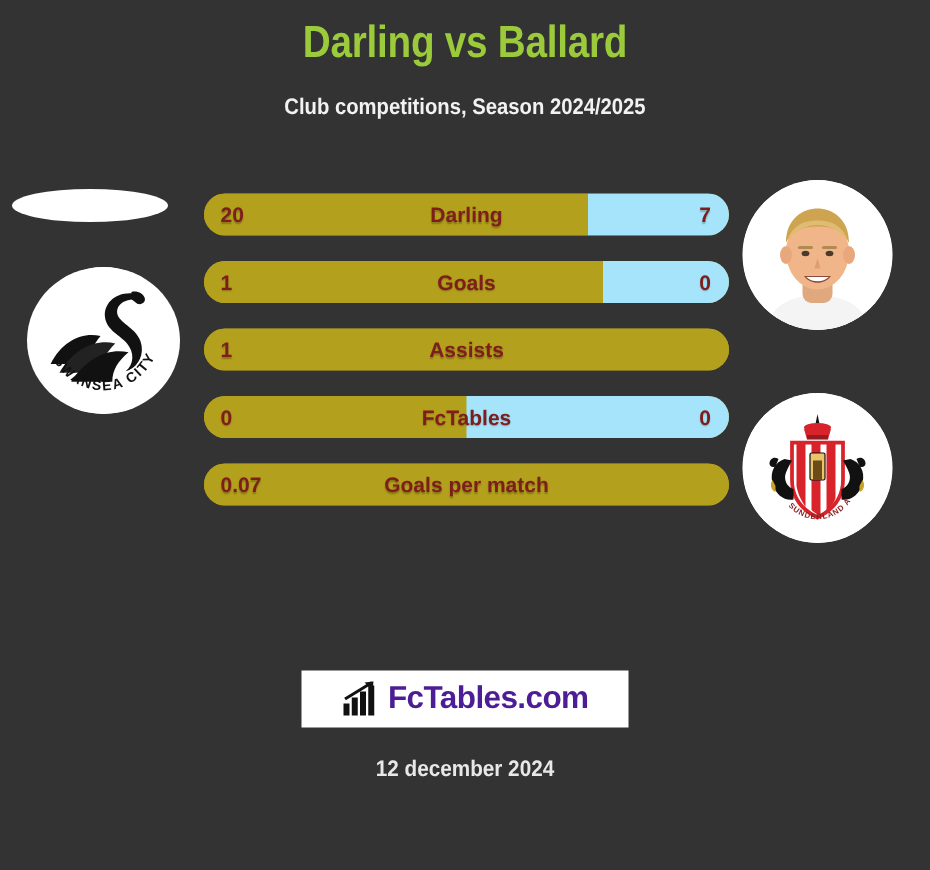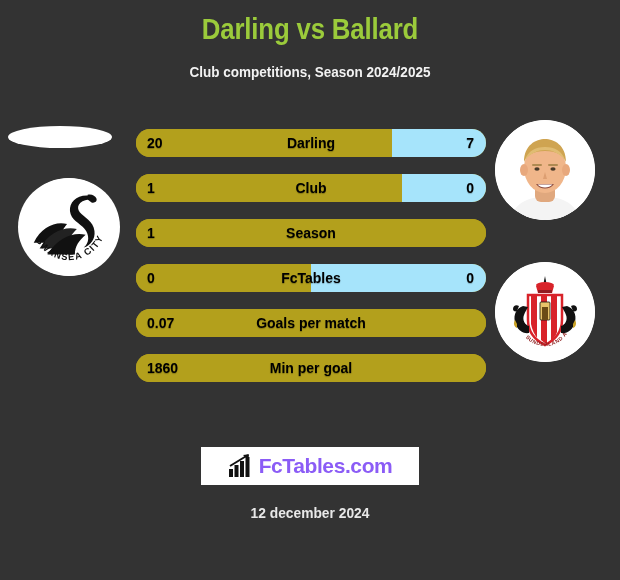--- a/index.html
+++ b/index.html
@@ -117,21 +117,21 @@
     bottom: 0;
     background: #a6e4fb;
   }
   .row .val-left,
   .row .val-right,
   .row .row-label {
     position: absolute;
     top: 0;
     height: 28px;
     line-height: 28px;
-    color: #000000;
+    color: #7f1d1d;
     font-size: 14px;
     font-weight: bold;
     white-space: nowrap;
     text-shadow: 0 1px 1px rgba(0,0,0,0.25);
   }
   .row .val-left { left: 11px; }
   .row .val-right { right: 12px; }
   .row .row-label {
     left: 0;
     width: 100%;
@@ -146,21 +146,21 @@
     width: 218px;
     height: 38px;
     background: #ffffff;
     display: flex;
     align-items: center;
     justify-content: center;
     gap: 5px;
   }
   .footer-logo .logo-icon { width: 26px; height: 24px; display: block; }
   .footer-logo .logo-text {
-    color: #8b5cf6;
+    color: #4c1d95;
     font-size: 21px;
     font-weight: bold;
     letter-spacing: -0.4px;
     line-height: 24px;
     white-space: nowrap;
   }
   .date {
     position: absolute;
     left: 0;
     top: 503px;
@@ -281,53 +281,47 @@
       <div class="fill-right" style="width:27%"></div>
       <span class="val-left">20</span>
       <span class="row-label">Darling</span>
       <span class="val-right">7</span>
     </div>
 
     <div class="row">
       <div class="fill-left" style="width:76%"></div>
       <div class="fill-right" style="width:24%"></div>
       <span class="val-left">1</span>
-      <span class="row-label">Club</span>
+      <span class="row-label">Goals</span>
       <span class="val-right">0</span>
     </div>
 
     <div class="row">
       <div class="fill-left" style="width:100%"></div>
       <span class="val-left">1</span>
-      <span class="row-label">Season</span>
+      <span class="row-label">Assists</span>
       <span class="val-right"></span>
     </div>
 
     <div class="row">
       <div class="fill-left" style="width:50%"></div>
       <div class="fill-right" style="width:50%"></div>
       <span class="val-left">0</span>
       <span class="row-label">FcTables</span>
       <span class="val-right">0</span>
     </div>
 
     <div class="row">
       <div class="fill-left" style="width:100%"></div>
       <span class="val-left">0.07</span>
       <span class="row-label">Goals per match</span>
       <span class="val-right"></span>
     </div>
 
 
-    <div class="row">
-      <div class="fill-left" style="width:100%"></div>
-      <span class="val-left">1860</span>
-      <span class="row-label">Min per goal</span>
-      <span class="val-right"></span>
-    </div>
 
   </div>
 
   <div class="footer-logo">
     <span class="logo-icon">
       <svg viewBox="0 0 26 24" xmlns="http://www.w3.org/2000/svg">
         <rect x="1" y="15" width="4" height="8" fill="#111111"></rect>
         <rect x="6.5" y="11" width="4" height="12" fill="#111111"></rect>
         <rect x="12" y="7" width="4" height="16" fill="#111111"></rect>
         <rect x="17.5" y="3" width="4" height="20" fill="#111111"></rect>

